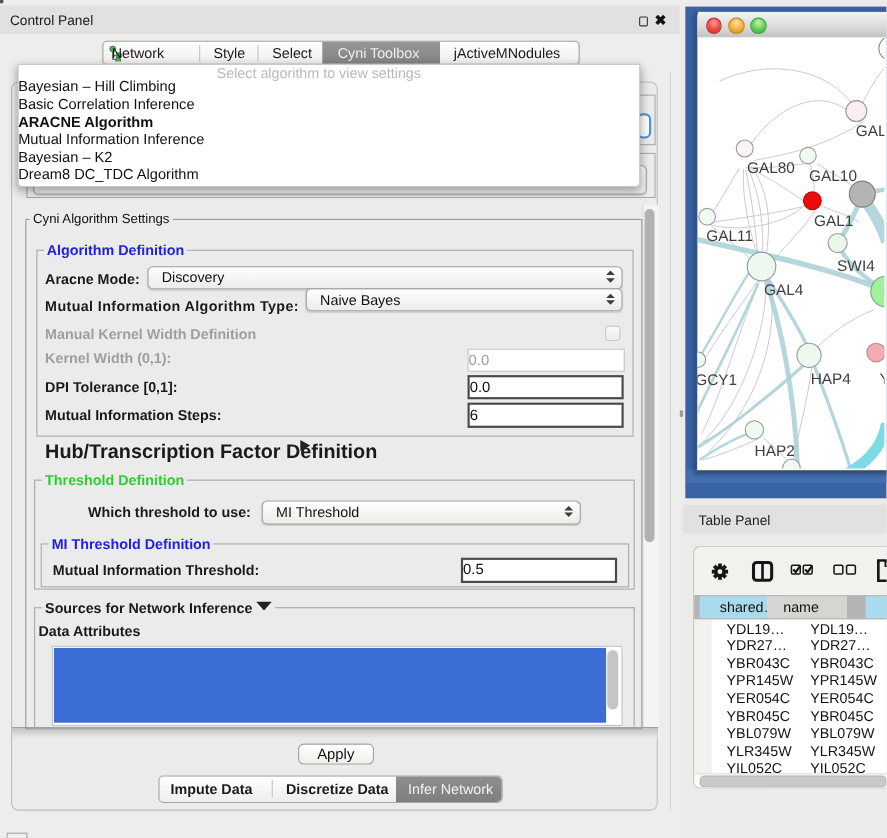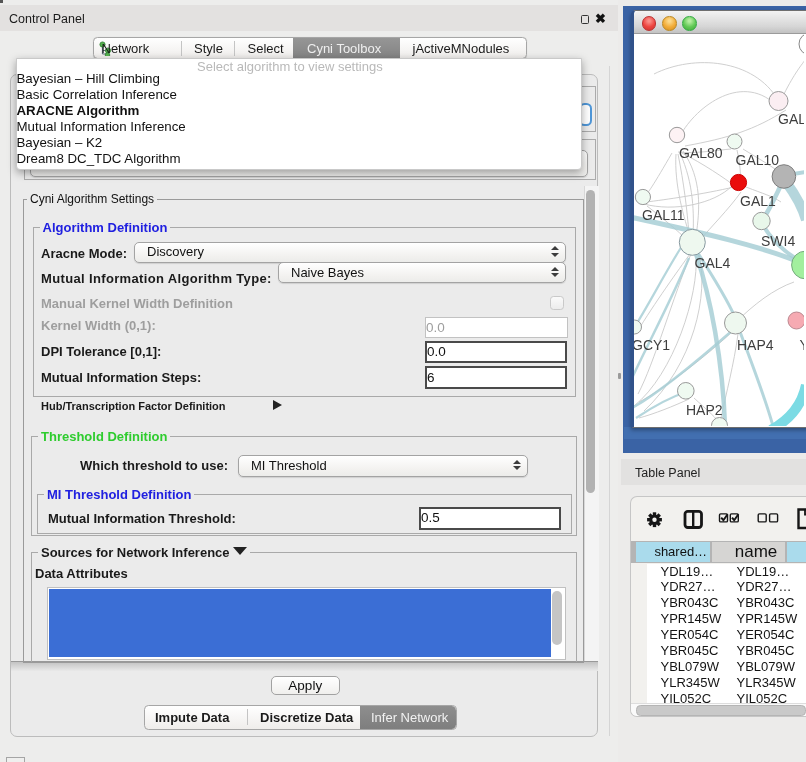--- a/index.html
+++ b/index.html
@@ -148,21 +148,21 @@
       <path d="M 101 12.6 l 2.2 2.6 4.2-6" stroke-width="2"></path>
       <rect x="127.2" y="8.9" width="8" height="8" rx="1.2" stroke-width="1.4"></rect>
       <rect x="138.6" y="8.9" width="8" height="8" rx="1.2" stroke-width="1.4"></rect>
       <path d="M 167.5 4.5 h 7 l 4.5 4.5 v 14 h -11.5 z" stroke-width="2.4"></path>
       <path d="M 174 4.5 v 5 h 5" stroke-width="1.8"></path>
     </g>
   </svg>
 
   <div style="position:absolute;left:0;top:43.5px;width:176px;height:22.5px;background:#b4b4b4;"></div>
   <div style="position:absolute;left:4.5px;top:44.5px;width:74.5px;height:20.5px;background:#aadbec;font-size:13px;color:#111;line-height:20px;text-align:center;text-indent:16px;">shared…</div>
-  <div style="position:absolute;left:81px;top:44.5px;width:73px;height:20.5px;background:#d6d5d3;font-size:17px;color:#111;line-height:20px;text-align:center;text-indent:15px;">name</div>
+  <div style="position:absolute;left:66px;top:44.5px;width:73px;height:20.5px;background:#d6d5d3;font-size:13px;color:#111;line-height:20px;text-indent:15px;">name</div>
   <div style="position:absolute;left:156px;top:44.5px;width:20px;height:20.5px;background:#aadbec;"></div>
 
   <div style="position:absolute;left:16px;top:66.5px;width:176px;height:139px;background:#fff;padding-top:8px;overflow:hidden;font-size:13px;color:#141414;">
     <div style="position:absolute;left:13.5px;top:0;line-height:15.9px;white-space:pre;">YDL19…
 YDR27…
 YBR043C
 YPR145W
 YER054C
 YBR045C
 YBL079W
@@ -253,21 +253,21 @@
     </span>
   </div>
 <div class="abs glbl" style="left:41px;top:296px;">Manual Kernel Width Definition</div>
 <div class="abs" style="left:550px;top:296px;width:11.5px;height:11.5px;border:1px solid #c9c9c9;border-radius:3.5px;background:linear-gradient(#fafafa,#ececec);"></div>
 <div class="abs glbl" style="left:41px;top:318px;">Kernel Width (0,1):</div>
 <div class="fld" style="left:425px;top:317px;width:135px;height:17px;border:1px solid #c2c2c2;color:#9e9e9e;padding:1.5px 6px 0 0;">0.0</div>
 <div class="abs lbl" style="left:41px;top:344px;">DPI Tolerance [0,1]:</div>
 <div class="fld" style="left:425px;top:341px;width:132px;height:17px;border:2px solid #4a4a4a;padding:1px 6px 0 0;">0.0</div>
 <div class="abs lbl" style="left:41px;top:370px;">Mutual Information Steps:</div>
 <div class="fld" style="left:425px;top:366px;width:132px;height:17px;border:2px solid #4a4a4a;padding:1.5px 6px 0 0;">6</div>
-<div class="abs lbl" style="left:41px;top:399.5px;font-size:11px;">Hub/Transcription Factor Definition</div>
+<div class="abs lbl" style="left:41px;top:399.5px;font-size:18px;">Hub/Transcription Factor Definition</div>
 <div class="abs" style="left:273px;top:399.5px;width:0;height:0;border-top:5.5px solid transparent;border-bottom:5.5px solid transparent;border-left:9.5px solid #222;"></div>
 
 <div class="grp" style="left:31px;top:436px;width:543.5px;height:98px;">
   <div class="gt" style="color:#2ecc2e;">Threshold Definition</div>
 </div>
 <div class="abs lbl" style="left:80px;top:458px;">Which threshold to use:</div>
 <div class="combo" style="left:238px;top:455px;width:288px;height:19.5px;">
     <span class="tx">MI Threshold</span>
   <span class="arr" style="top:3.5px;">
       <span class="u"></span>

